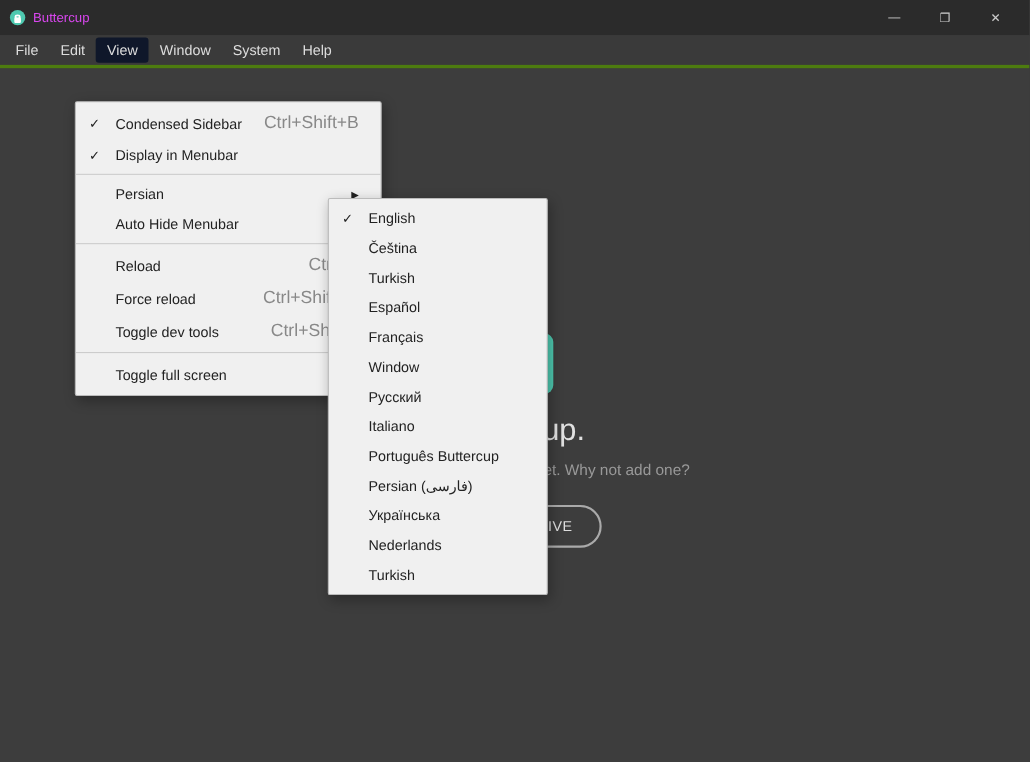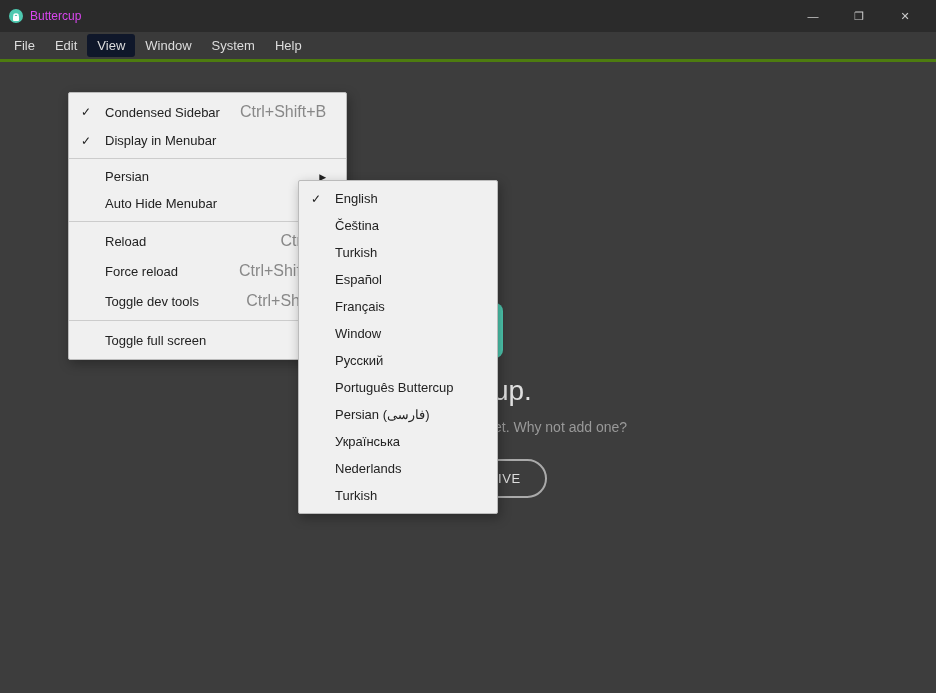--- a/index.html
+++ b/index.html
@@ -295,20 +295,23 @@
       <div class="dropdown-item">
         <span>Français</span>
       </div>
       <div class="dropdown-item">
         <span>Window</span>
       </div>
       <div class="dropdown-item">
         <span>Русский</span>
       </div>
       <div class="dropdown-item">
+        <span>Italiano</span>
+      </div>
+      <div class="dropdown-item">
         <span>Português Buttercup</span>
       </div>
       <div class="dropdown-item">
         <span>Persian (فارسی)</span>
       </div>
       <div class="dropdown-item">
         <span>Українська</span>
       </div>
       <div class="dropdown-item">
         <span>Nederlands</span>

